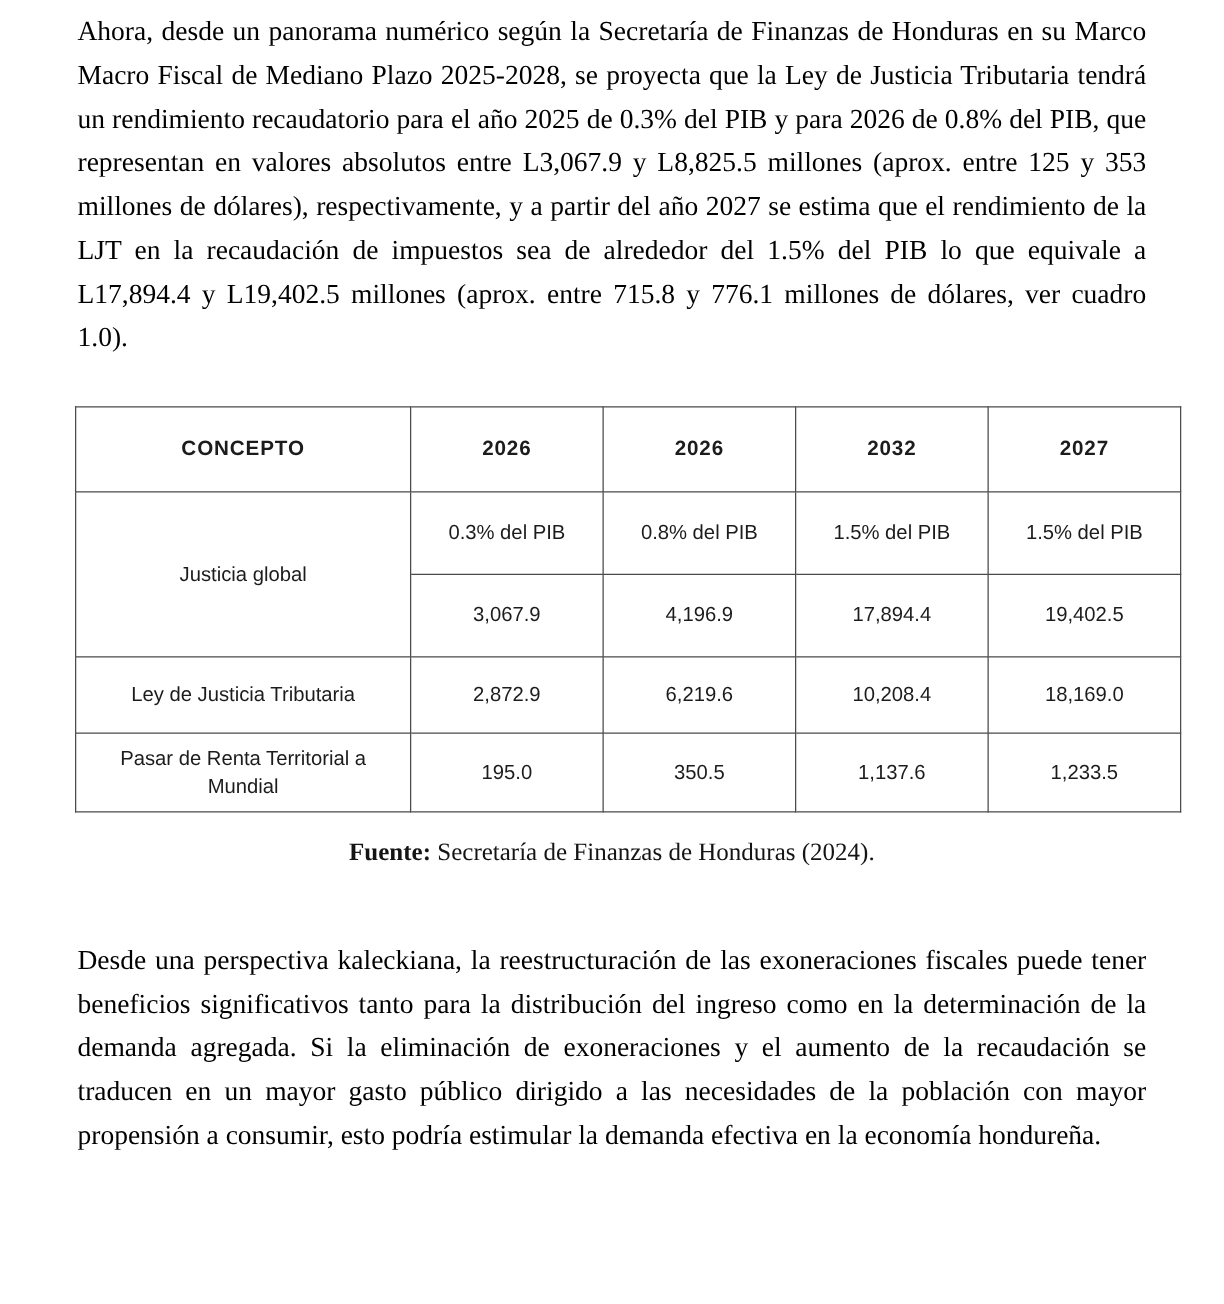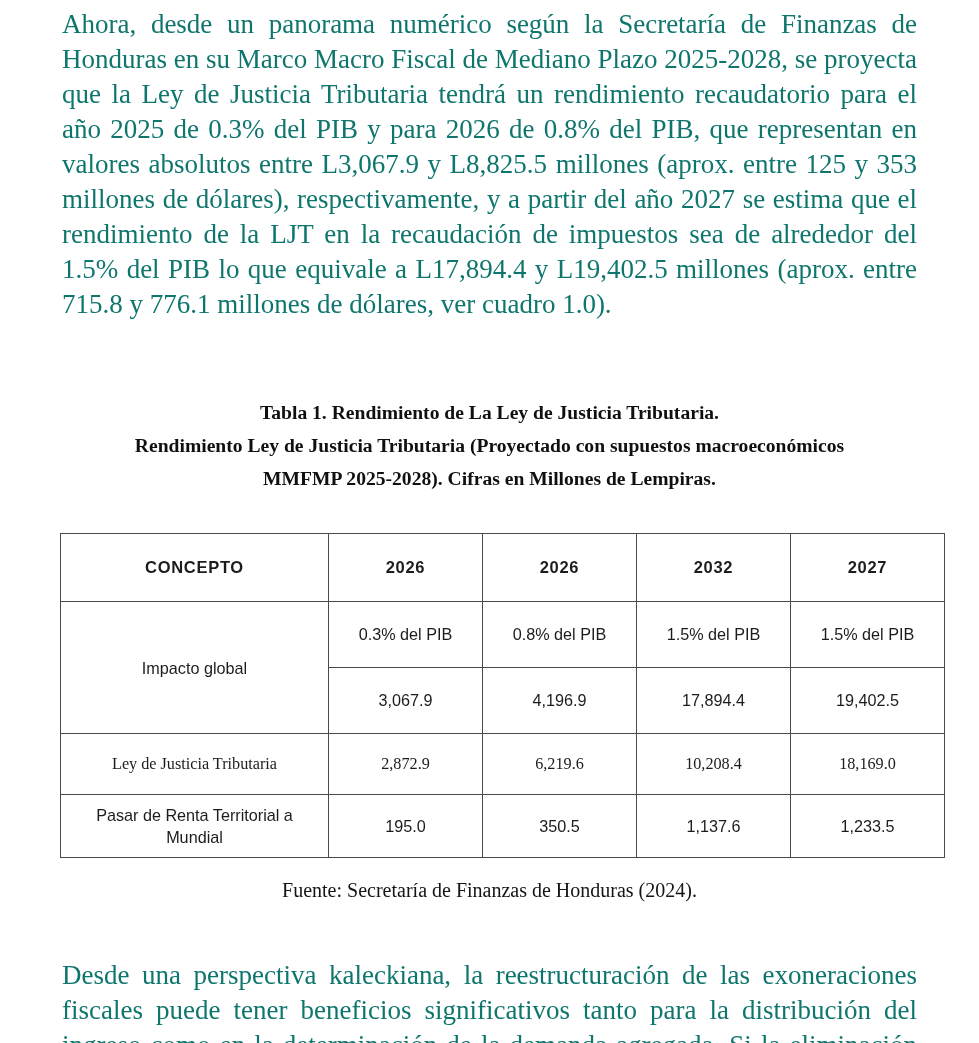--- a/index.html
+++ b/index.html
@@ -22,25 +22,25 @@
     left: 0; top: 0;
     width: 979px;
     height: 1043px;
     box-sizing: border-box;
     padding: 0 38px;
   }
 
   
   .para {
     font-family: "Liberation Serif", "DejaVu Serif", serif;
-    font-size: 27px;
+    font-size: 22px;
     line-height: 35px;
     text-align: justify;
     text-justify: inter-word;
-    color: #0f766e;
+    color: #000000;
     margin: 0;
     padding: 0 24px;
     hyphens: manual;
   }
   .para.first {
     margin-top: 7px;
   }
   .para.last {
     margin-top: 0;
   }
@@ -91,51 +91,46 @@
     font-weight: normal;
   }
   td.concept-cell {
     font-size: 16.2px;
     line-height: 22px;
   }
   .col-concept { width: 268px; }
   .col-year    { width: 154px; }
 
   tr.r-pib td, tr.r-abs td { height: 57px; }
-  tr.r-ljt  td { height: 52px; font-family: Liberation Serif, serif; }
+  tr.r-ljt  td { height: 52px; }
   tr.r-renta td { height: 54px; }
 
   
   .source {
     margin: 0;
     margin-top: 21px;
     text-align: center;
     font-family: "Liberation Serif", "DejaVu Serif", serif;
     font-size: 20px;
     color: #141414;
   }
   .source .lbl {
-    font-weight: normal;
+    font-weight: bold;
     text-align: right;
   }
 
   .gap-after-source { height: 56px; }
 </style>
 </head>
 <body>
 
 <div class="page">
 
   <p class="para first">Ahora, desde un panorama numérico según la Secretaría de Finanzas de Honduras en su Marco Macro Fiscal de Mediano Plazo 2025-2028, se proyecta que la Ley de Justicia Tributaria tendrá un rendimiento recaudatorio para el año 2025 de 0.3% del PIB y para 2026 de 0.8% del PIB, que representan en valores absolutos entre L3,067.9 y L8,825.5 millones (aprox. entre 125 y 353 millones de dólares), respectivamente, y a partir del año 2027 se estima que el rendimiento de la LJT en la recaudación de impuestos sea de alrededor del 1.5% del PIB lo que equivale a L17,894.4 y L19,402.5 millones (aprox. entre 715.8 y 776.1 millones de dólares, ver cuadro 1.0).</p>
 
-  <div class="caption-block">
-    <div class="table-caption">Tabla 1. Rendimiento de La Ley de Justicia Tributaria.</div>
-    <div class="table-caption">Rendimiento Ley de Justicia Tributaria (Proyectado con supuestos macroeconómicos</div>
-    <div class="table-caption">MMFMP 2025-2028). Cifras en Millones de Lempiras.</div>
-  </div>
 
   <div class="table-wrap">
     <table class="data-table">
       <colgroup>
         <col class="col-concept">
         <col class="col-year">
         <col class="col-year">
         <col class="col-year">
         <col class="col-year">
       </colgroup>
@@ -143,21 +138,21 @@
         <tr>
           <th>CONCEPTO</th>
           <th>2026</th>
           <th>2026</th>
           <th>2032</th>
           <th>2027</th>
         </tr>
       </thead>
       <tbody>
         <tr class="r-pib">
-          <td class="concept-cell" rowspan="2">Impacto global</td>
+          <td class="concept-cell" rowspan="2">Justicia global</td>
           <td>0.3% del PIB</td>
           <td>0.8% del PIB</td>
           <td>1.5% del PIB</td>
           <td>1.5% del PIB</td>
         </tr>
         <tr class="r-abs">
           <td>3,067.9</td>
           <td>4,196.9</td>
           <td>17,894.4</td>
           <td>19,402.5</td>

